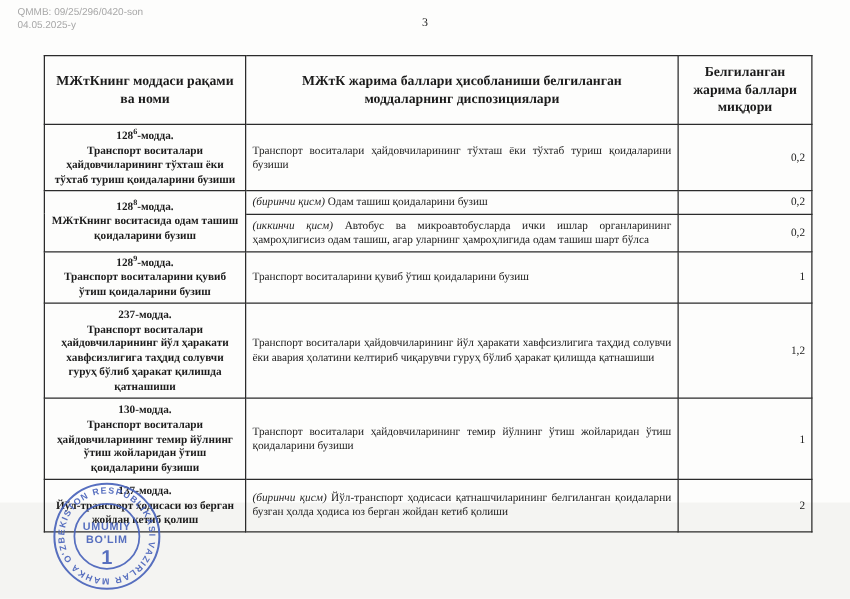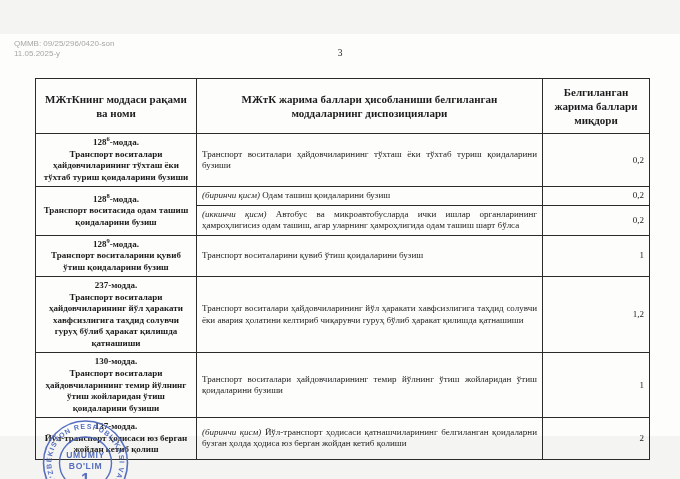--- a/index.html
+++ b/index.html
@@ -1,21 +1,21 @@
 <!DOCTYPE html>
 <html style="--stamp-color: #4a64bb;"><head>
 <meta charset="utf-8">
 <style>
   :root { --stamp-color:#4a64bb; }
   * { box-sizing: border-box; }
   html,body { margin:0; padding:0; }
   body { width:680px; height:479px; background:#f4f4f2; overflow:hidden; }
   .page {
     position:relative; width:680px; height:402px; background:#fdfdfc;
-    font-family:"Liberation Serif", serif; color:#1c1c1c;margin-top:34px;
+    font-family:"Liberation Serif", serif; color:#1c1c1c;
   }
   .doc-ref {
     position:absolute; left:14px; top:5px;
     font-family:"Liberation Sans", sans-serif;
     font-size:8px; line-height:1.3; color:#a7a7a7;
   }
   .page-num {
     position:absolute; top:14px; left:0; width:100%;
     text-align:center; font-size:9.5px; color:#222;
   }
@@ -46,21 +46,21 @@
   .inner-line { font-size:8.6px; font-weight:bold; letter-spacing:.6px; text-anchor:middle; }
   .inner-num  { font-size:16px;  font-weight:bold; text-anchor:middle; }
 </style>
 </head>
 <body>
 
 <div class="page">
 
   <div class="doc-ref">
     <div>QMMB: 09/25/296/0420-son</div>
-    <div>11.05.2025-y</div>
+    <div>04.05.2025-y</div>
   </div>
 
   <div class="page-num">3</div>
 
   <table class="main">
     <colgroup>
         <col class="c1">
         <col class="c2">
         <col class="c3">
       </colgroup>
@@ -76,21 +76,21 @@
           <td class="art" rowspan="1">
             <div class="art-num">128<sup>6</sup>-модда.</div>
             <div class="art-name">Транспорт воситалари ҳайдовчиларининг тўхташ ёки тўхтаб туриш қоидаларини бузиши</div>
           </td>
           <td class="disp">Транспорт воситалари ҳайдовчиларининг тўхташ ёки тўхтаб туриш қоидаларини бузиши</td>
           <td class="pts">0,2</td>
         </tr>
         <tr>
           <td class="art" rowspan="2">
             <div class="art-num">128<sup>8</sup>-модда.</div>
-            <div class="art-name">Транспорт воситасида одам ташиш қоидаларини бузиш</div>
+            <div class="art-name">МЖтКнинг воситасида одам ташиш қоидаларини бузиш</div>
           </td>
           <td class="disp"><i>(биринчи қисм) </i>Одам ташиш қоидаларини бузиш</td>
           <td class="pts">0,2</td>
         </tr>
         <tr>
           <td class="disp"><i>(иккинчи қисм) </i>Автобус ва микроавтобусларда ички ишлар органларининг ҳамроҳлигисиз одам ташиш, агар уларнинг ҳамроҳлигида одам ташиш шарт бўлса</td>
           <td class="pts">0,2</td>
         </tr>
         <tr>
           <td class="art" rowspan="1">

